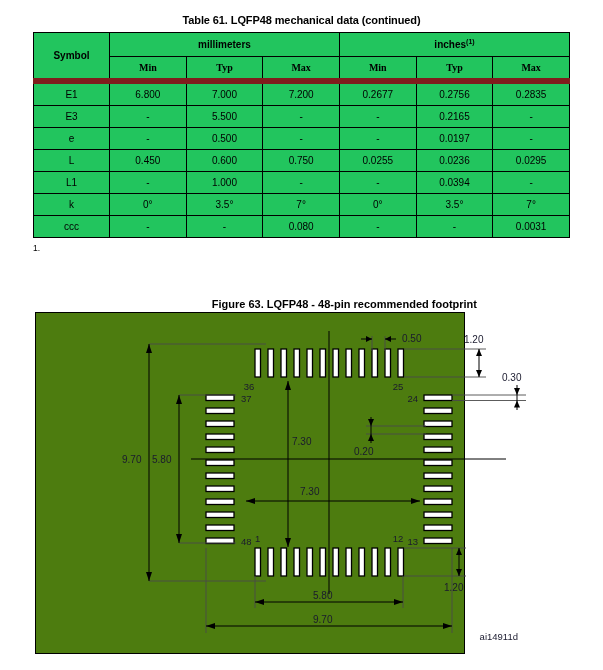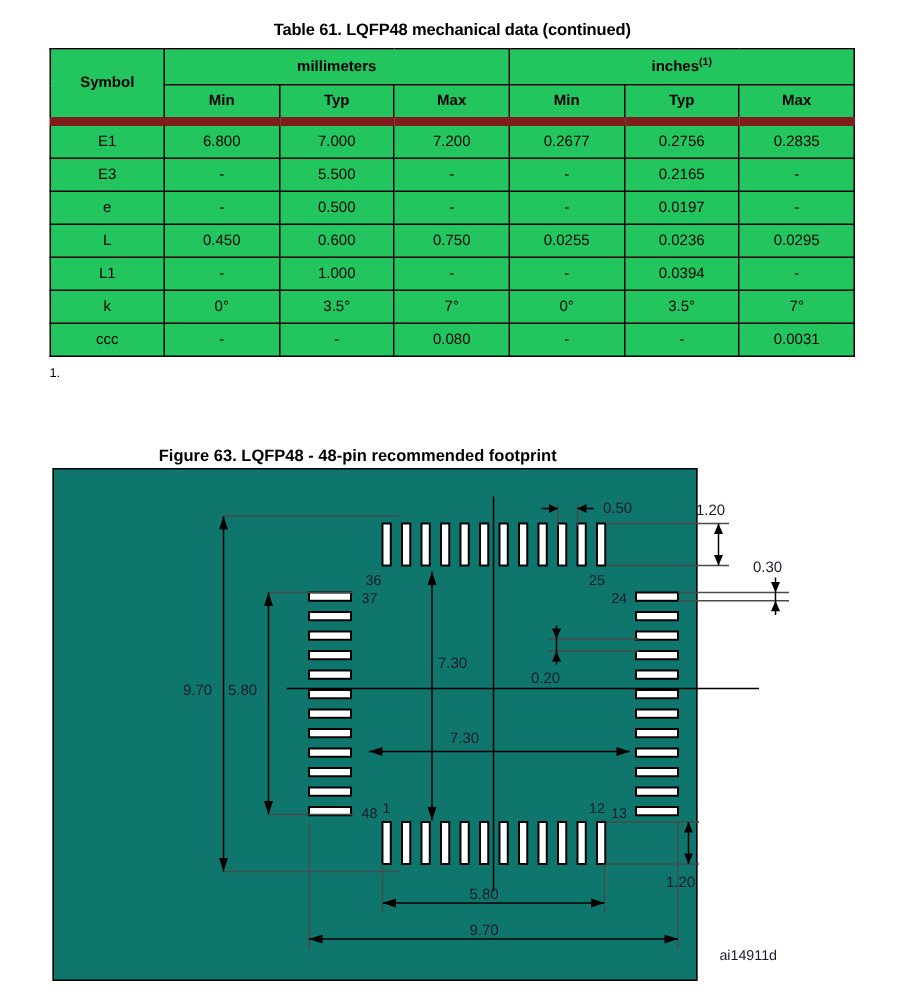--- a/index.html
+++ b/index.html
@@ -45,54 +45,54 @@
     height: 21px;
     background: #22c55e;
   }
   table.mech th {
     font-weight: bold;
   }
   th.sym-head {
     width: 75px;
   }
   tr.head-top th { height: 23px; }
-  tr.head-sub th { height: 21px; }
+  tr.head-sub th { height: 21px; font-family: Liberation Serif, serif; }
   tr.first-body td { border-top: 6px solid #7f1d1d; }
   .sup {
     font-size: 7px;
     vertical-align: super;
   }
 
   .footnote {
     margin-top: 5px;
     font-size: 8.5px;
     display: flex;
     gap: 6px;
   }
   .footnote .num { width: 10px; }
 
   
   .figure-title {
     position: absolute;
     left: 0;
     top: 298px;
     width: 477px;
-    text-align: center;
+    text-align: right;
     font-size: 11px;
     font-weight: bold;
   }
   .figure-box {
     position: absolute;
     left: 35px;
     top: 312px;
     width: 430px;
     height: 342px;
     border: 1.5px solid #000000;
     box-sizing: border-box;
-    background: #0f766e;
+    background: #4d7c0f;
   }
   .figure-box svg {
     display: block;
   }
   .dimtext {
     font-family: "Liberation Sans", sans-serif;
     font-size: 10px;
     fill: #1a1a2e;
   }
   .pinnum {

